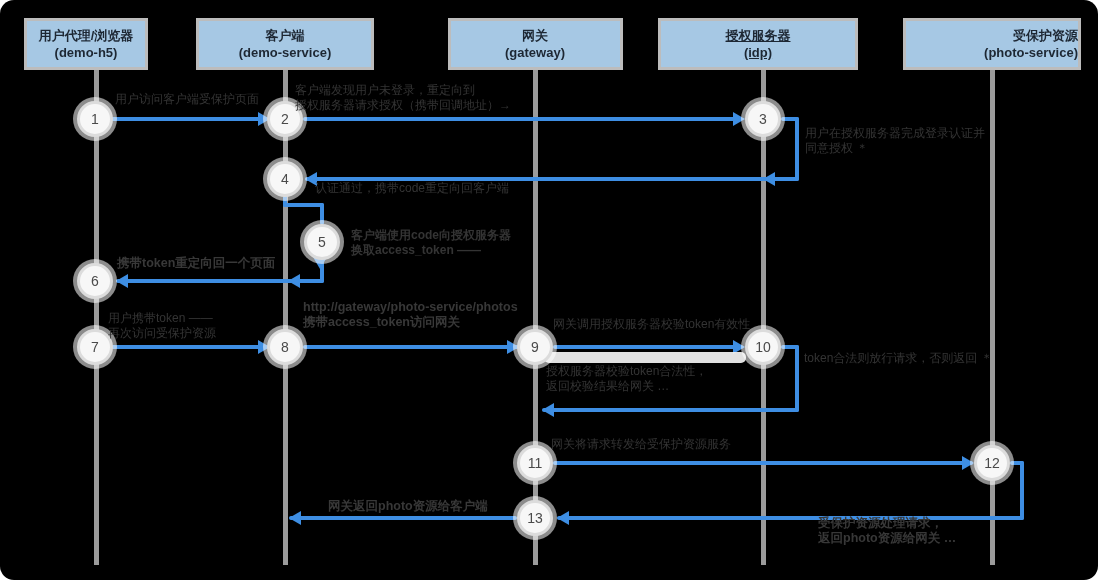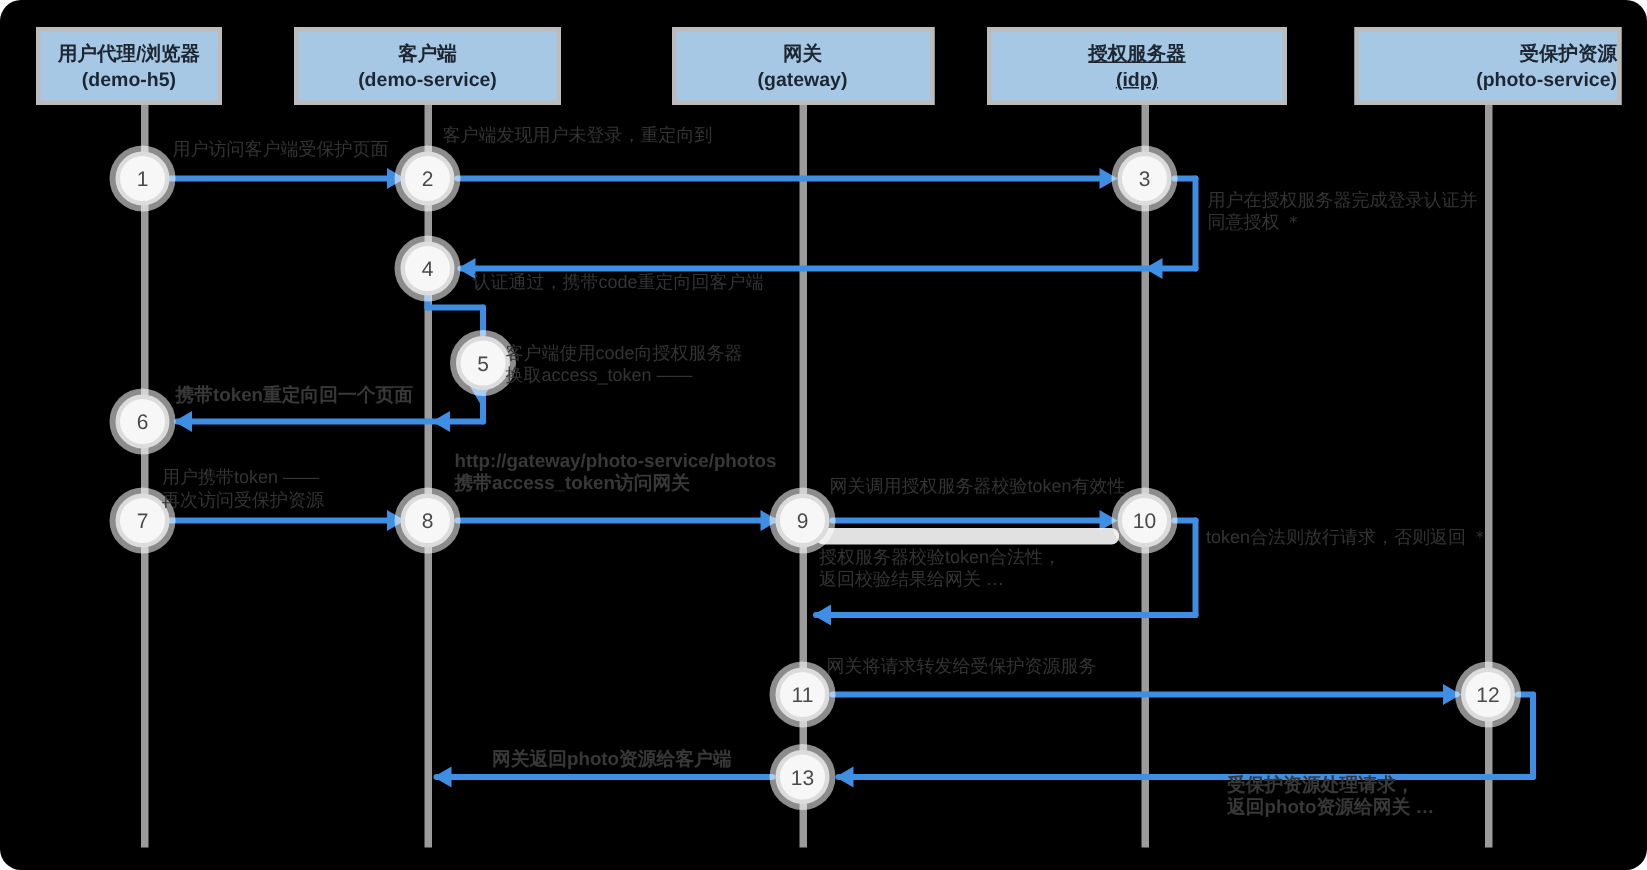--- a/index.html
+++ b/index.html
@@ -138,29 +138,30 @@
       <span>12</span>
     </div>
     <div class="node" style="left: 517px; top: 500px;">
       <span>13</span>
     </div>
     <div class="msg" style="left: 115px; top: 92px;">
       <div>用户访问客户端受保护页面</div>
     </div>
     <div class="msg" style="left: 295px; top: 83px;">
       <div>客户端发现用户未登录，重定向到</div>
+      <div>授权服务器请求授权（携带回调地址）→</div>
     </div>
     <div class="msg" style="left: 805px; top: 126px;">
       <div>用户在授权服务器完成登录认证并</div>
       <div>同意授权 ＊</div>
     </div>
     <div class="msg" style="left: 315px; top: 161px; margin-top: 20px;">
       <div>认证通过，携带code重定向回客户端</div>
     </div>
-    <div class="msg" style="left: 337px; top: 228px;">
+    <div class="msg" style="left: 351px; top: 228px; font-weight: bold;">
       <div>客户端使用code向授权服务器</div>
       <div>换取access_token ——</div>
     </div>
     <div class="msg bold" style="left: 117px; top: 256px;">
       <div>携带token重定向回一个页面</div>
     </div>
     <div class="msg" style="left: 108px; top: 311px;">
       <div>用户携带token ——</div>
       <div>再次访问受保护资源</div>
     </div>

